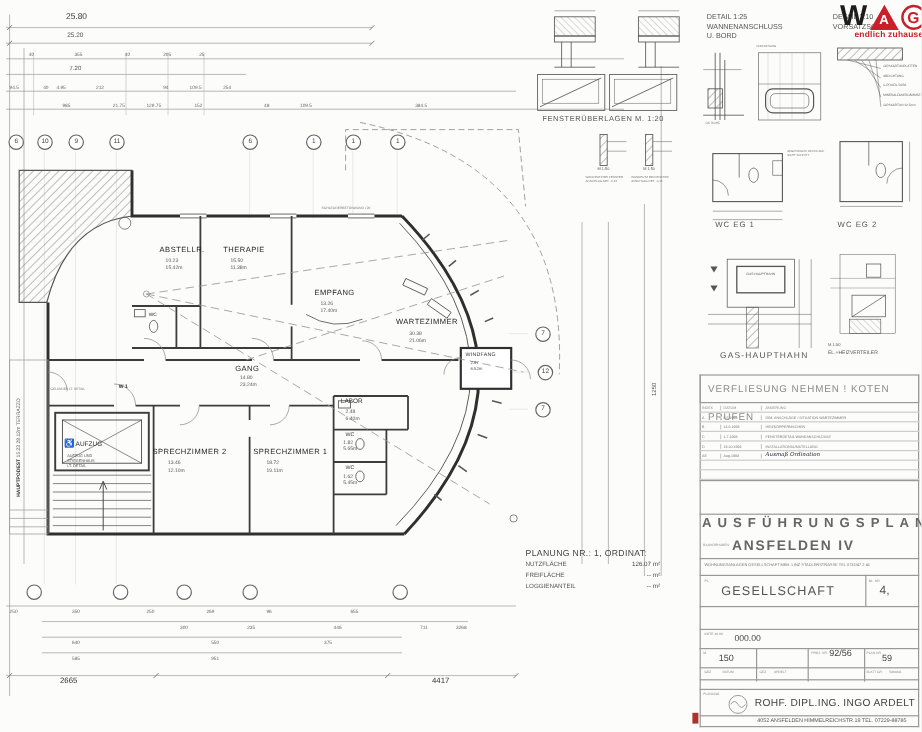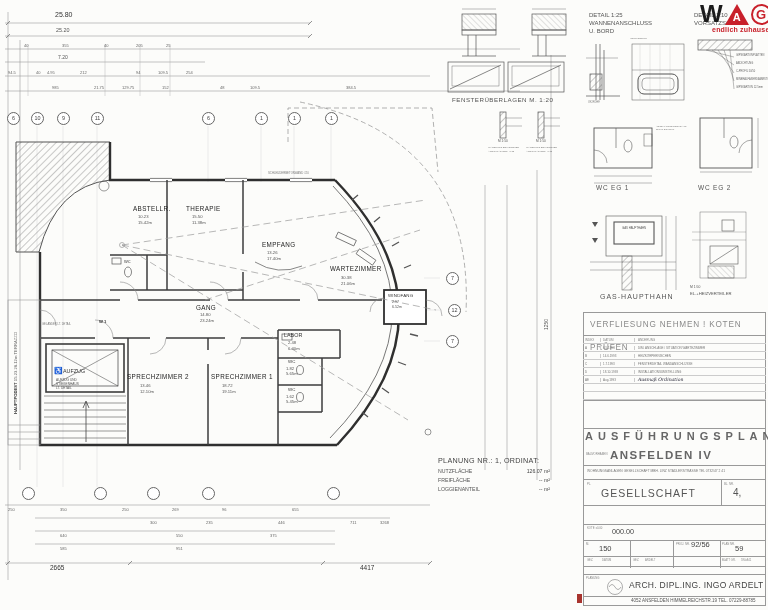--- a/index.html
+++ b/index.html
@@ -530,19 +530,19 @@
 <span class="cell-label" style="left:722px;top:559px;font-size:2.7px">BLATT GR.</span>
 <span class="cell-label" style="left:741px;top:559px;font-size:2.7px">594x841</span>
 <div class="hrule" style="left:583px;top:566px;width:183px"></div>
 
 <div class="hrule" style="left:583px;top:574px;width:183px"></div>
 <span class="cell-label" style="left:586px;top:576px">PLANUNG</span>
 <svg style="left:604px;top:578px" width="22" height="18">
   <circle cx="11" cy="9" r="7.5" stroke="#999" fill="none" stroke-width="0.8"></circle>
   <path d="M5,9 Q8,4 11,9 T17,9" stroke="#999" fill="none" stroke-width="0.8"></path>
 </svg>
-<span class="cell-val" style="left:629px;top:580px;font-size:8.5px;letter-spacing:.3px">ARCH. DIPL.ING. INGO ARDELT</span>
+<span class="cell-val" style="left:629px;top:580px;font-size:8.5px;letter-spacing:.3px">ROHF. DIPL.ING. INGO ARDELT</span>
 <div class="hrule" style="left:583px;top:596px;width:183px"></div>
 <span class="cell-val" style="left:631px;top:598px;font-size:4.5px;color:#555">4052 ANSFELDEN  HIMMELREICHSTR.19  TEL. 07229-88785</span>
 
 <div class="box" style="left:577px;top:594px;width:5px;height:9px;background:#a8342e"></div>
 
 </div>
 
 </body></html>

